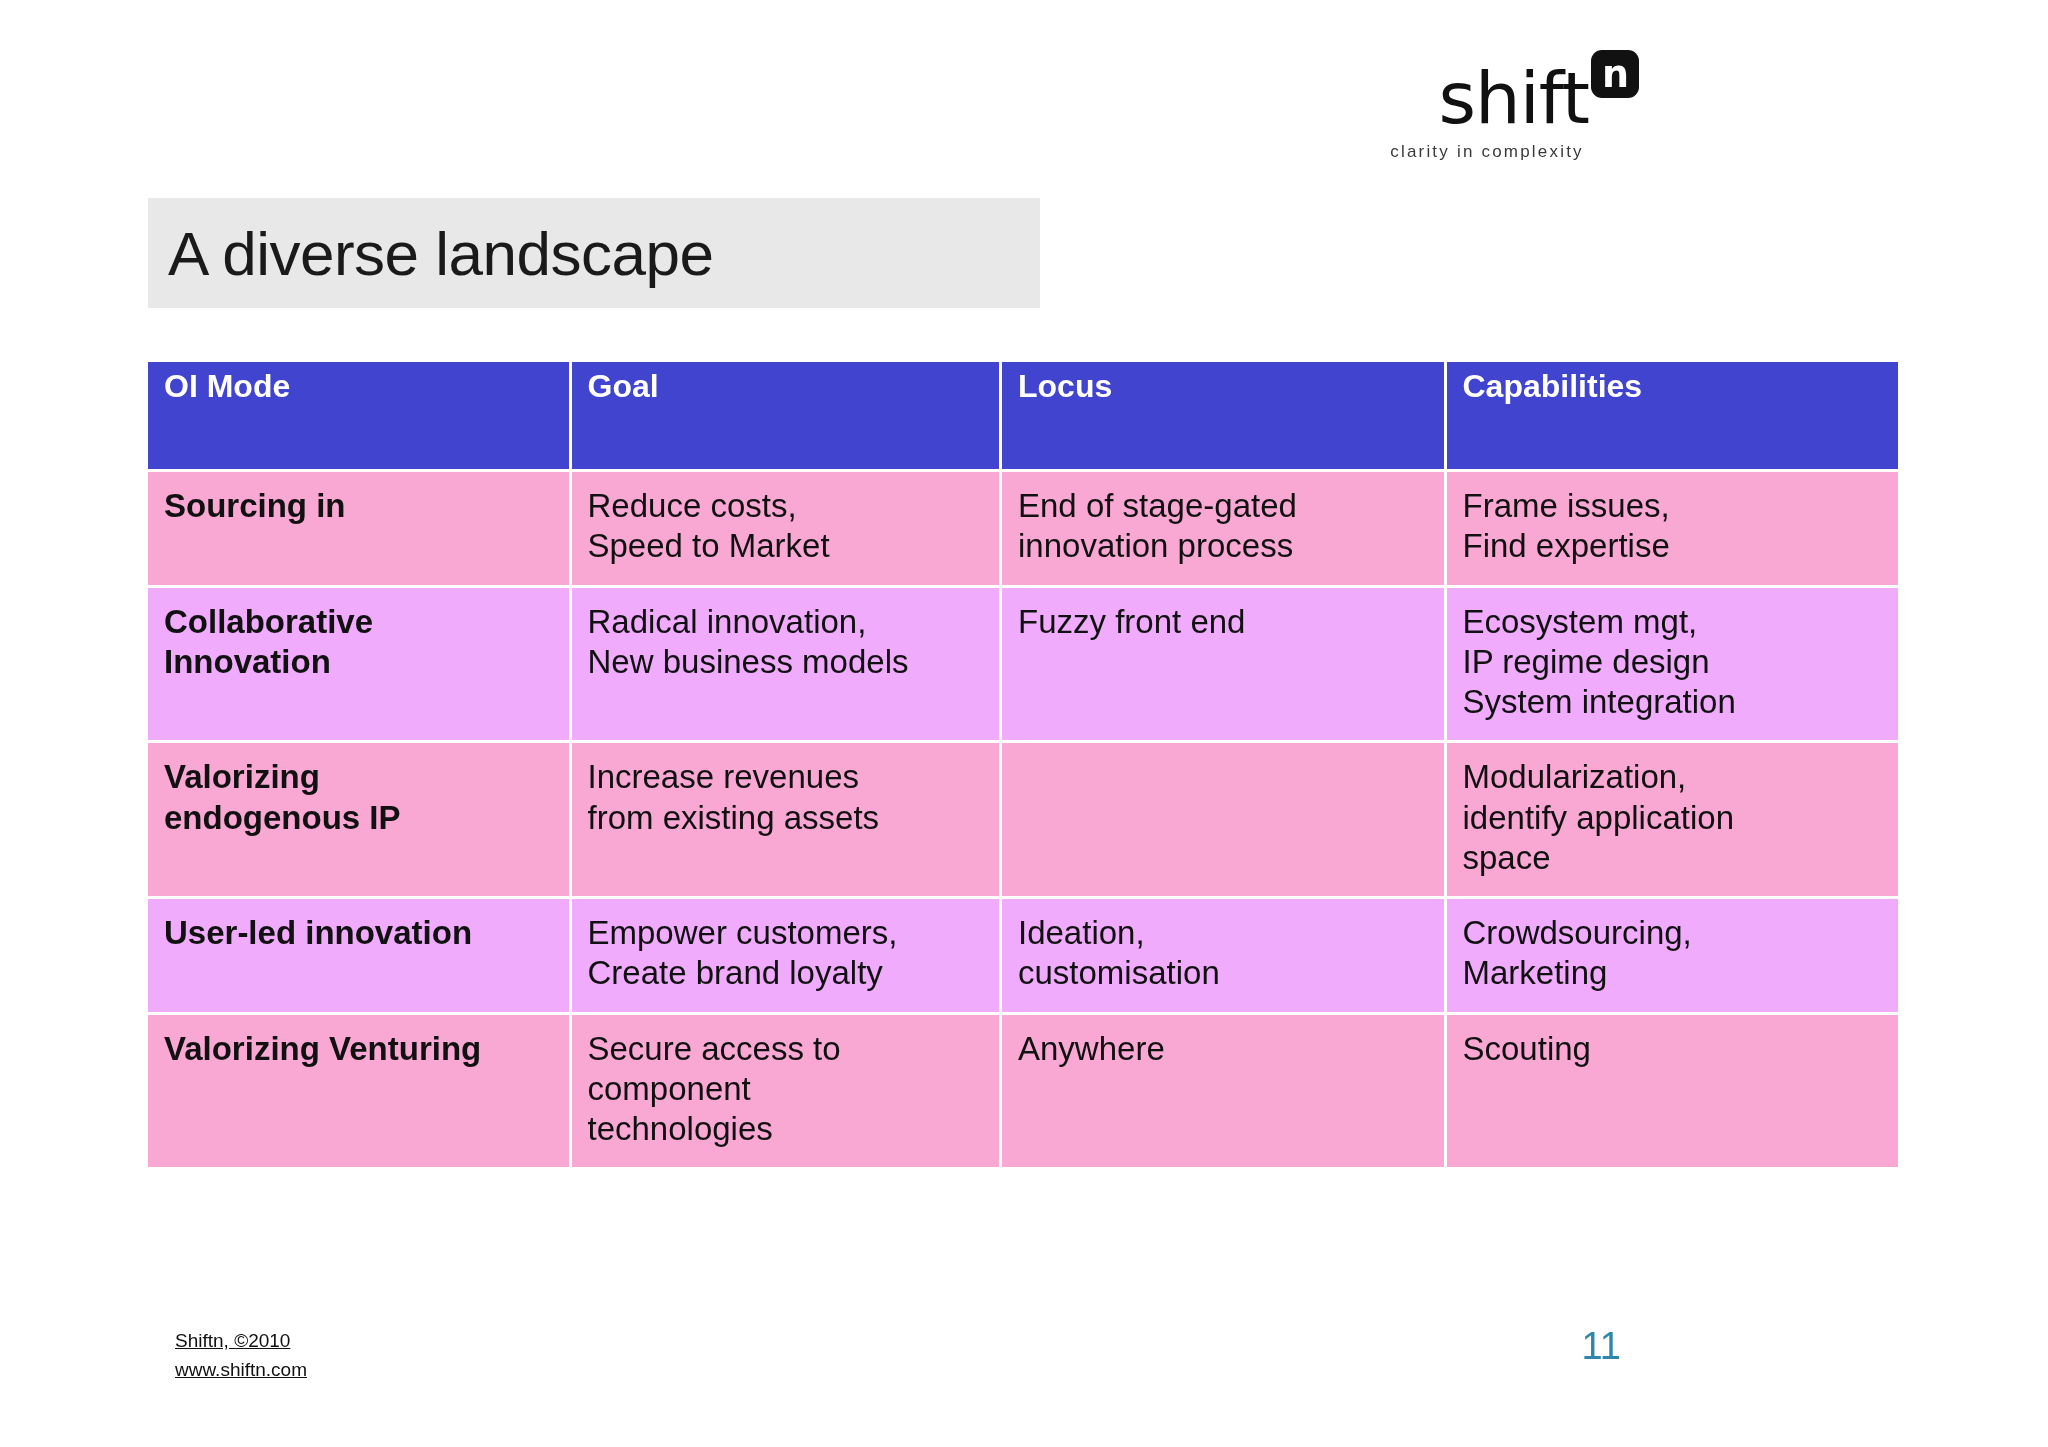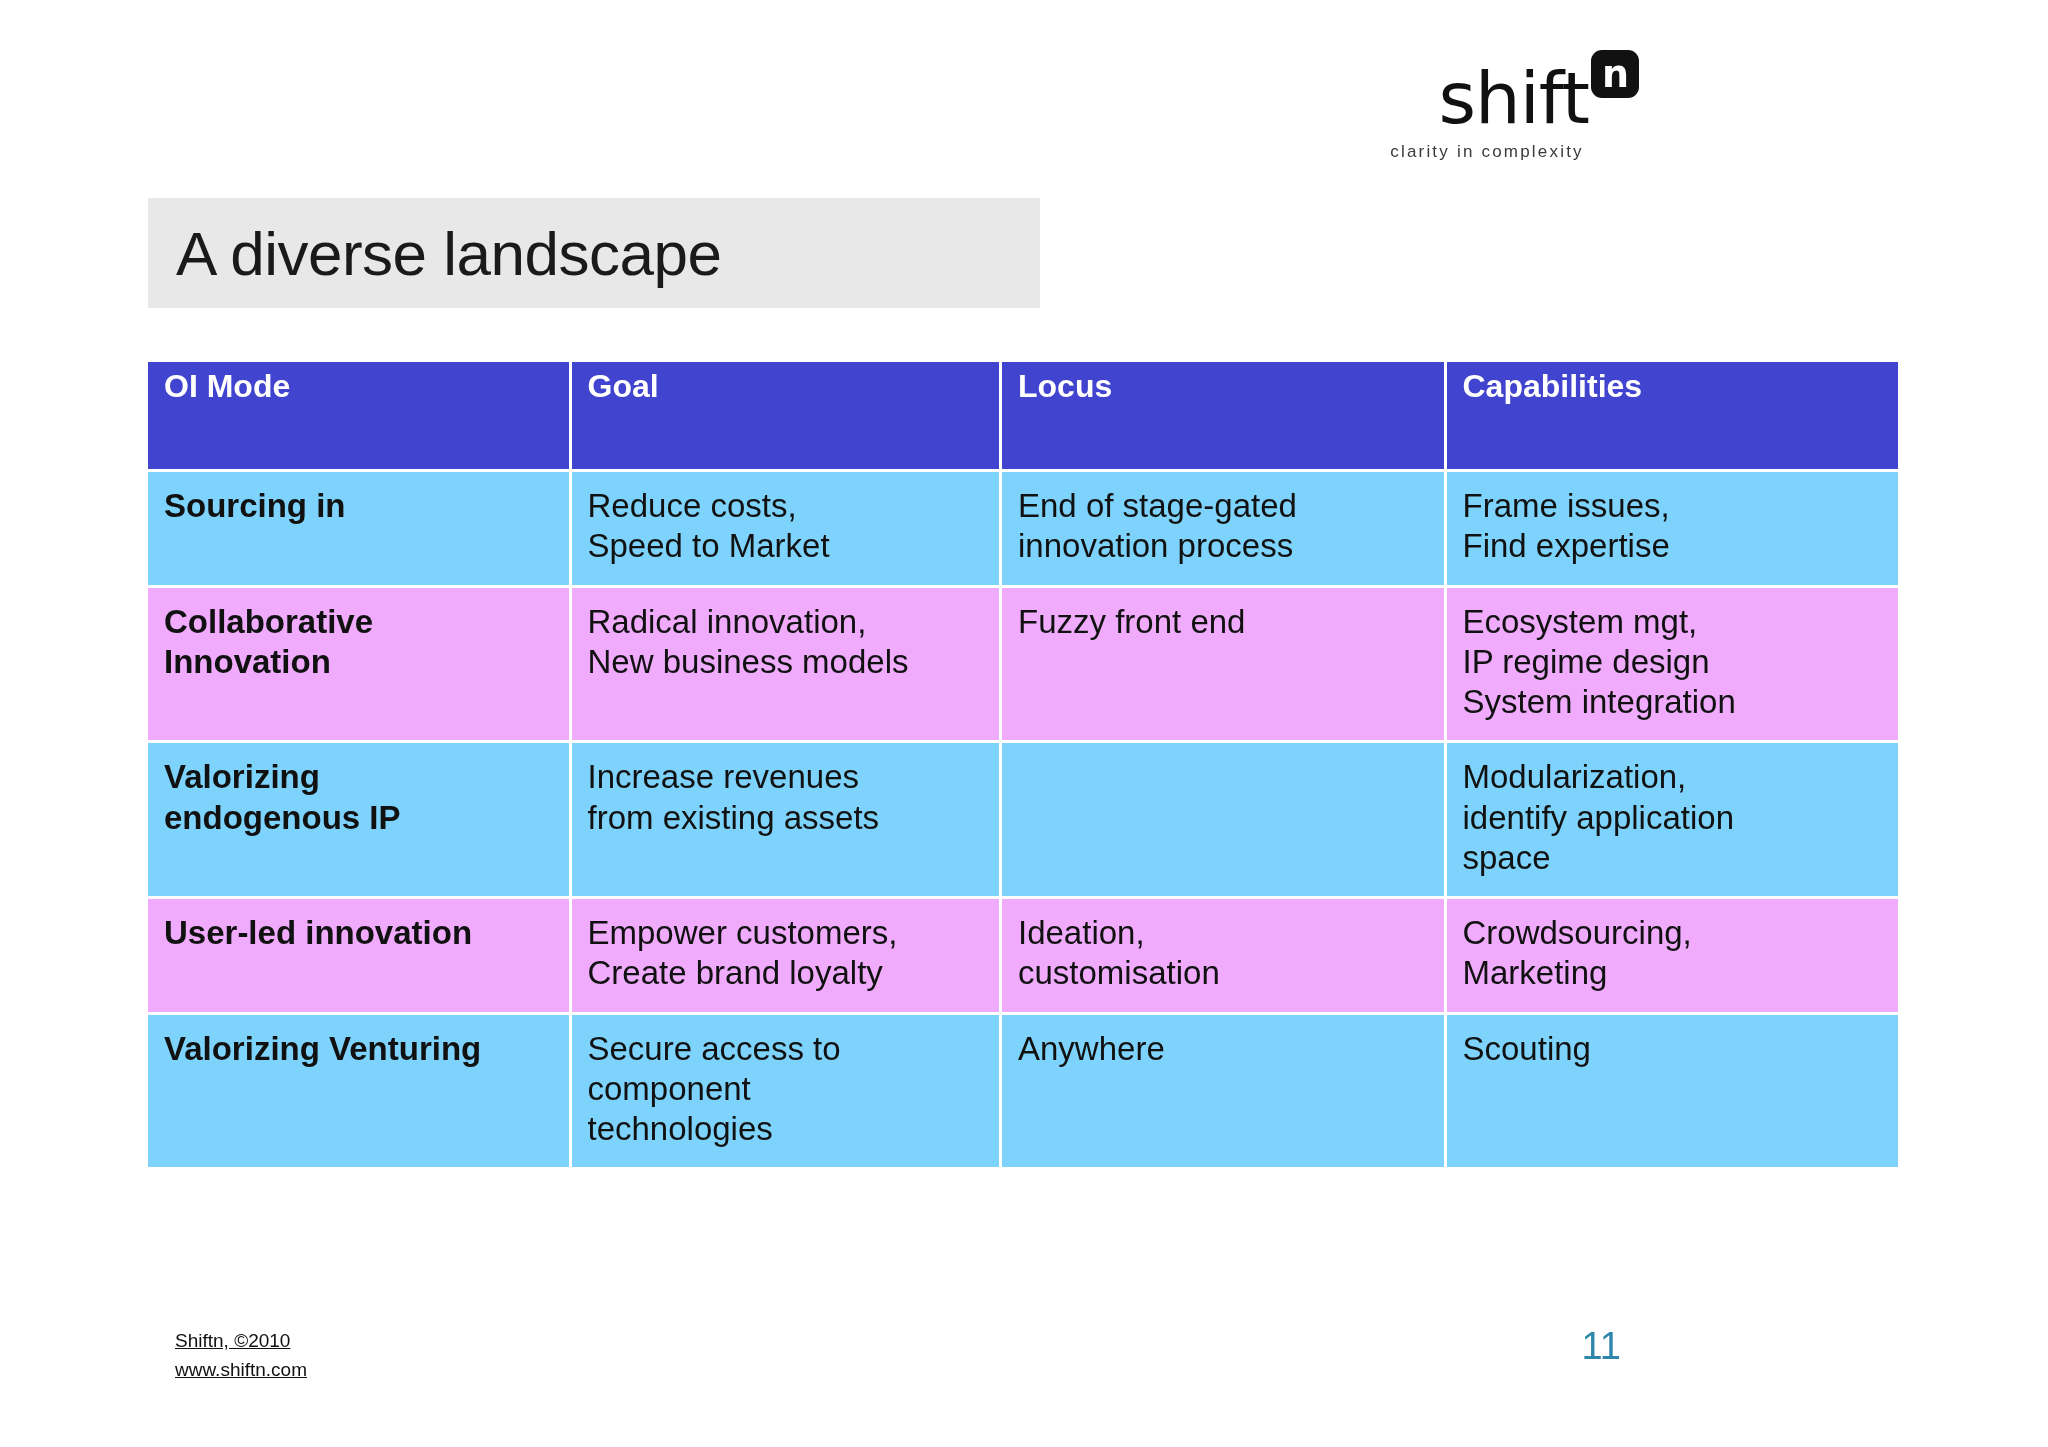--- a/index.html
+++ b/index.html
@@ -67,21 +67,21 @@
   
   .title-band {
     position: absolute;
     left: 148px;
     top: 198px;
     width: 892px;
     height: 110px;
     background: #e8e8e8;
     display: flex;
     align-items: center;
-    padding-left: 28px;
+    padding-left: 20px;
   }
   .title-text {
     font-family: "Liberation Sans", sans-serif;
     font-size: 62px;
     font-weight: 400;
     color: #1a1a1a;
     letter-spacing: -0.5px;
   }
 
   
@@ -125,21 +125,21 @@
     vertical-align: top;
     text-align: left;
     padding: 14px 10px 18px 16px;
     line-height: 1.22;
     border-right: 3px solid #ffffff;
     border-bottom: 3px solid #ffffff;
   }
   tbody td:last-child { border-right: none; }
   tbody tr:last-child td { border-bottom: none; }
 
-  tbody tr.row-dark td { background: #7dd3fc; }
+  tbody tr.row-dark td { background: #f9a8d4; }
   tbody tr.row-light td { background: #f0abfc; }
 
   td.mode-cell {
     font-weight: 700;
   }
   .cell-line { display: block; white-space: nowrap; }
 
   
   .footer {
     position: absolute;

